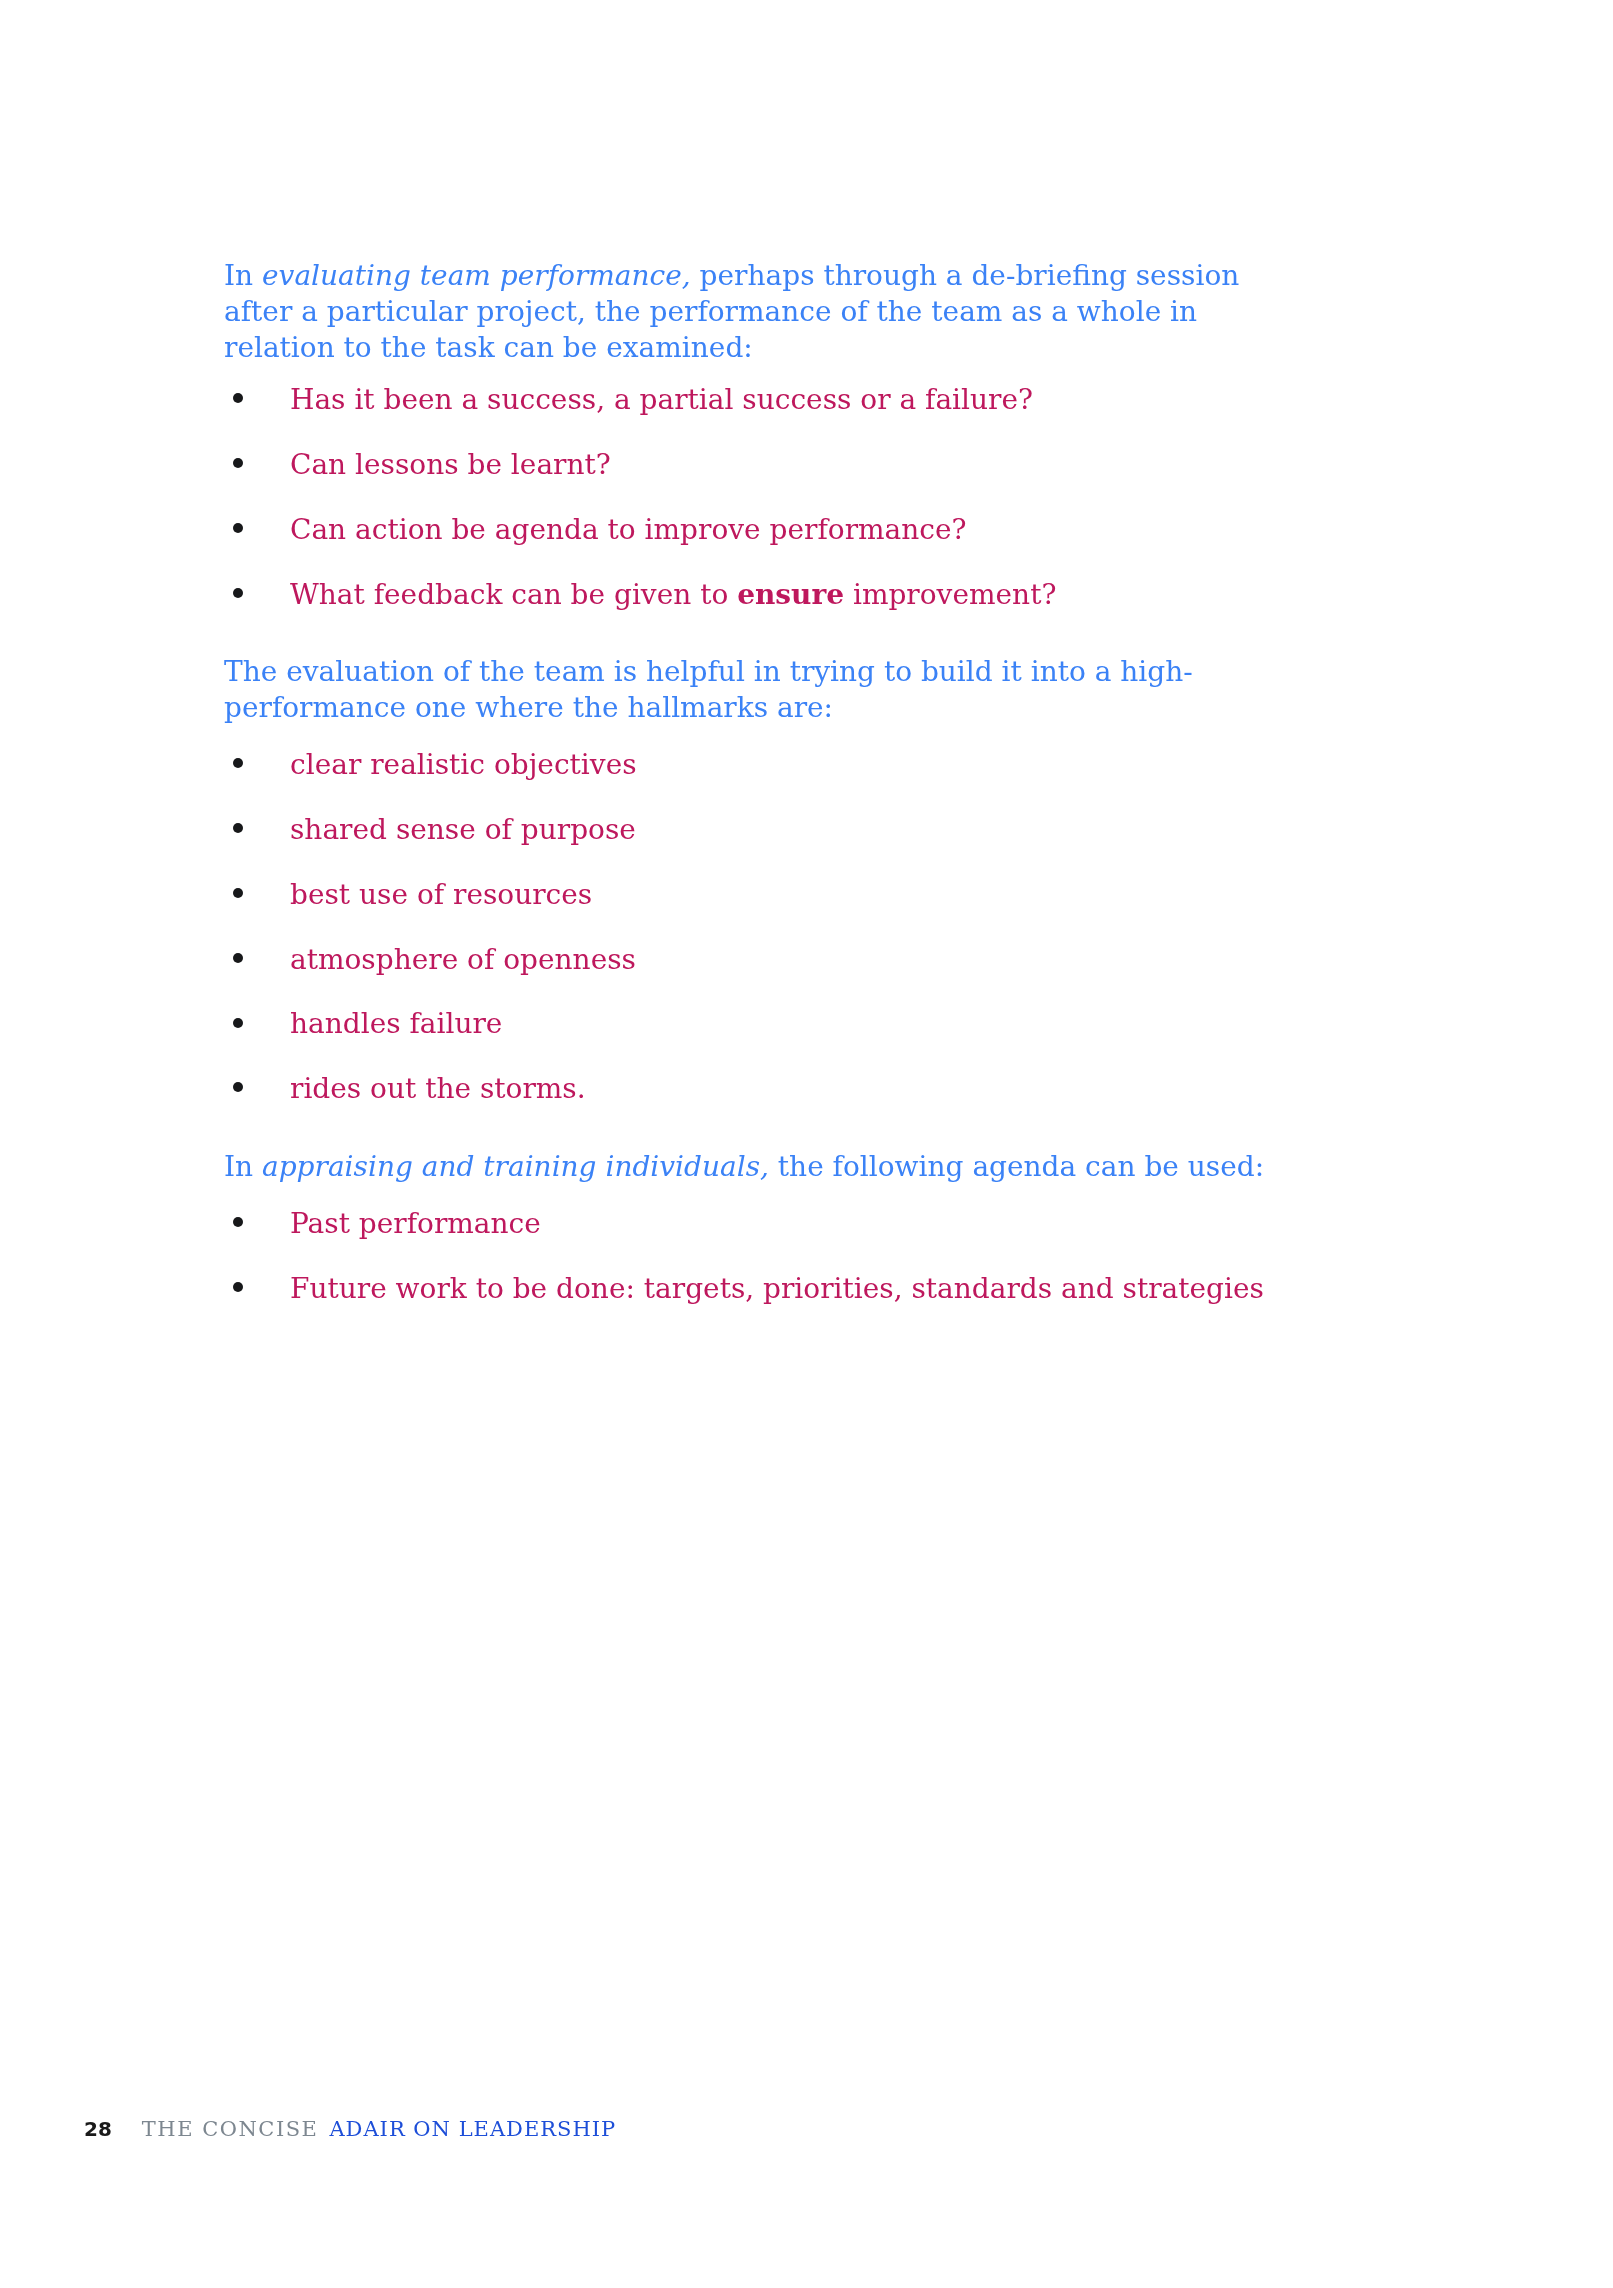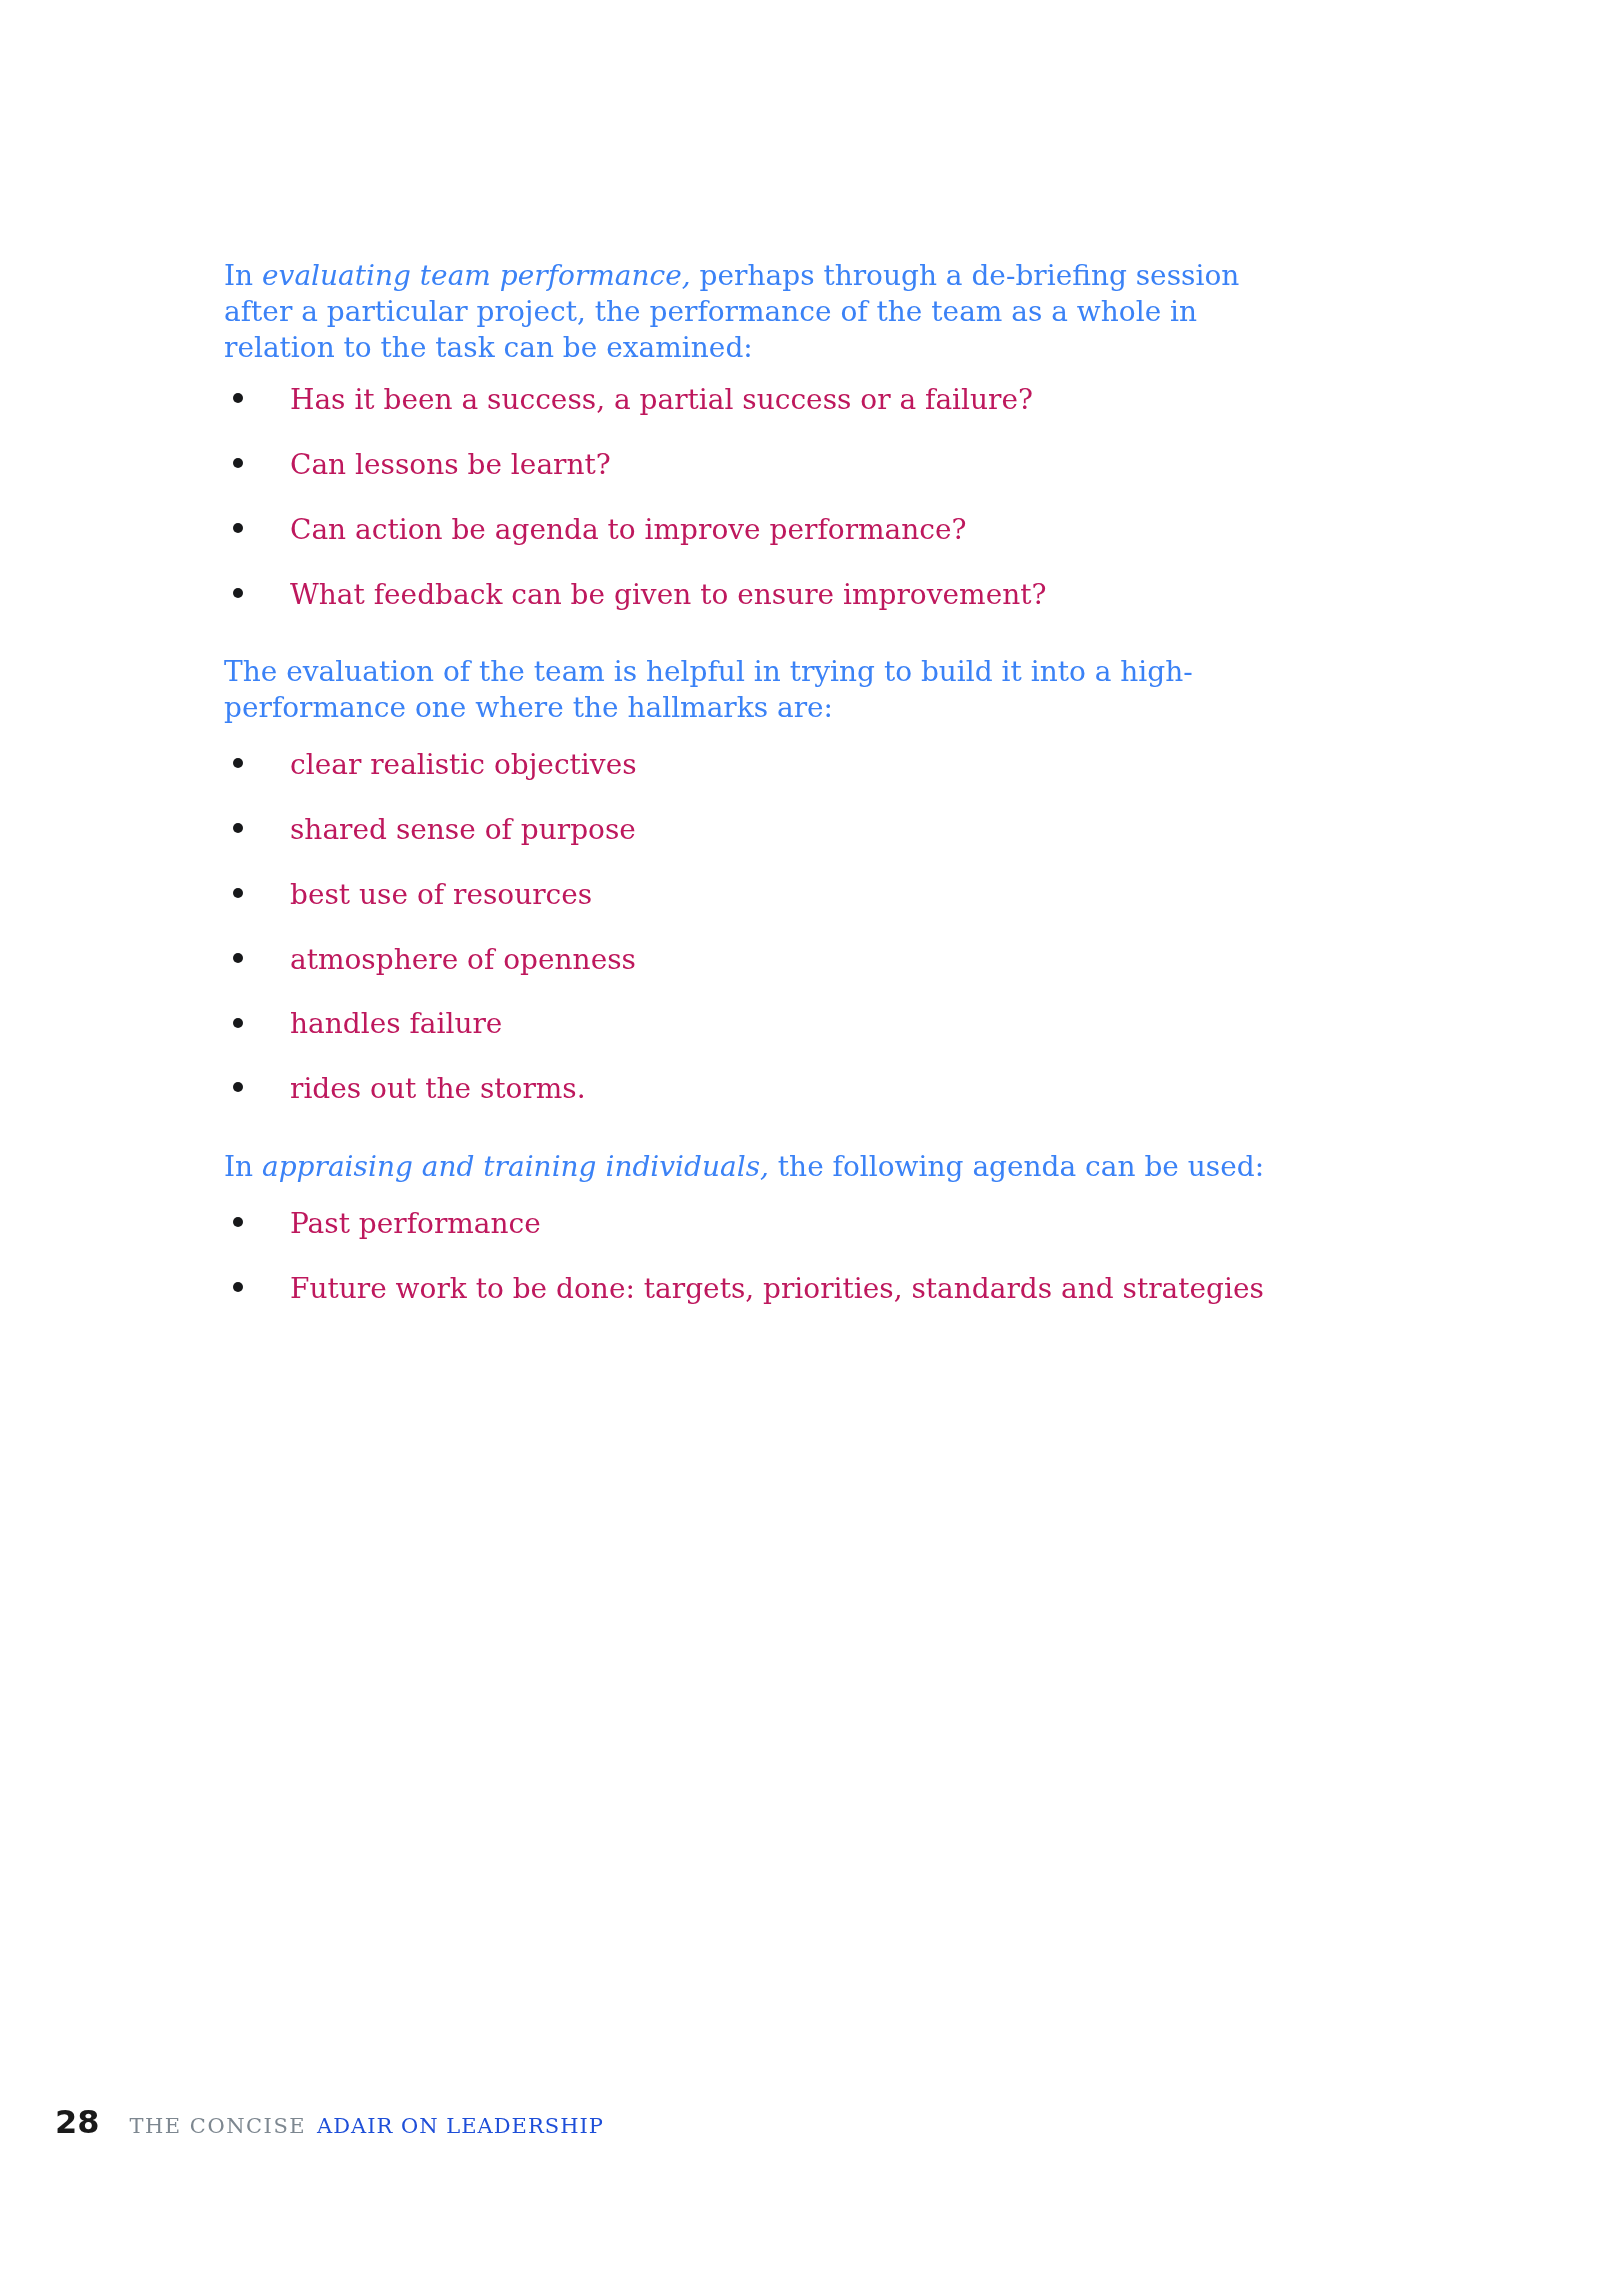--- a/index.html
+++ b/index.html
@@ -76,39 +76,40 @@
     background: #17181a;
     border-radius: 50%;
     display: block;
   }
 
   em.it {
     font-style: italic;
   }
 
   strong.bd {
-    font-weight: normal;
+    font-weight: bold;
   }
 
   .footer {
     position: absolute;
     left: 55px;
     bottom: 148px;
     width: 1292px;
     display: flex;
     align-items: baseline;
     gap: 0;
   }
 
   .footer .pagenum {
     font-family: "DejaVu Sans", sans-serif;
     font-weight: bold;
-    font-size: 32px;
+    font-size: 20px;
     color: #1a1a1a;
     margin-right: 30px;
+    margin-left: 29px;
   }
 
   .footer .series {
     font-family: "DejaVu Serif", serif;
     font-size: 21px;
     letter-spacing: 1.5px;
     color: #7d8790;
     margin-right: 11px;
   }
 

